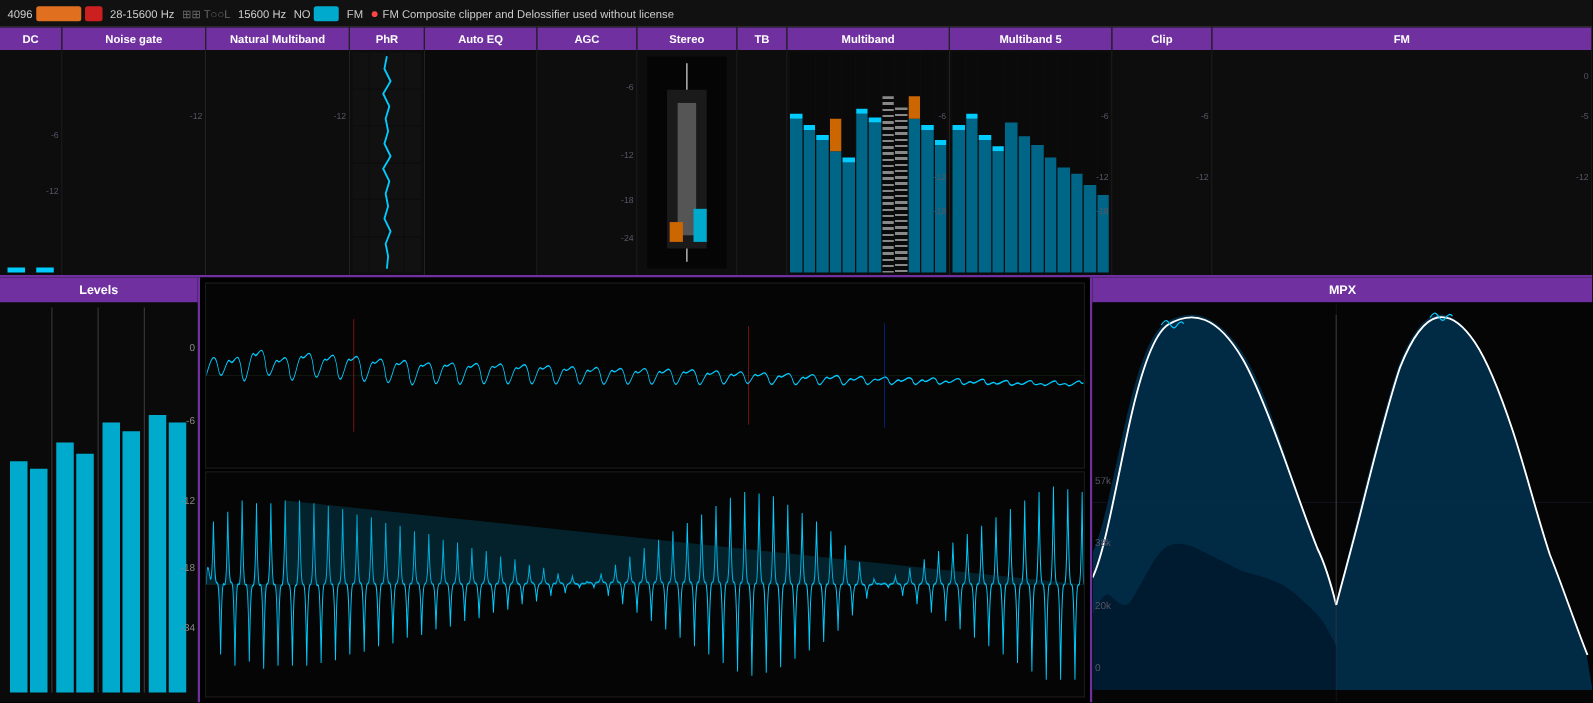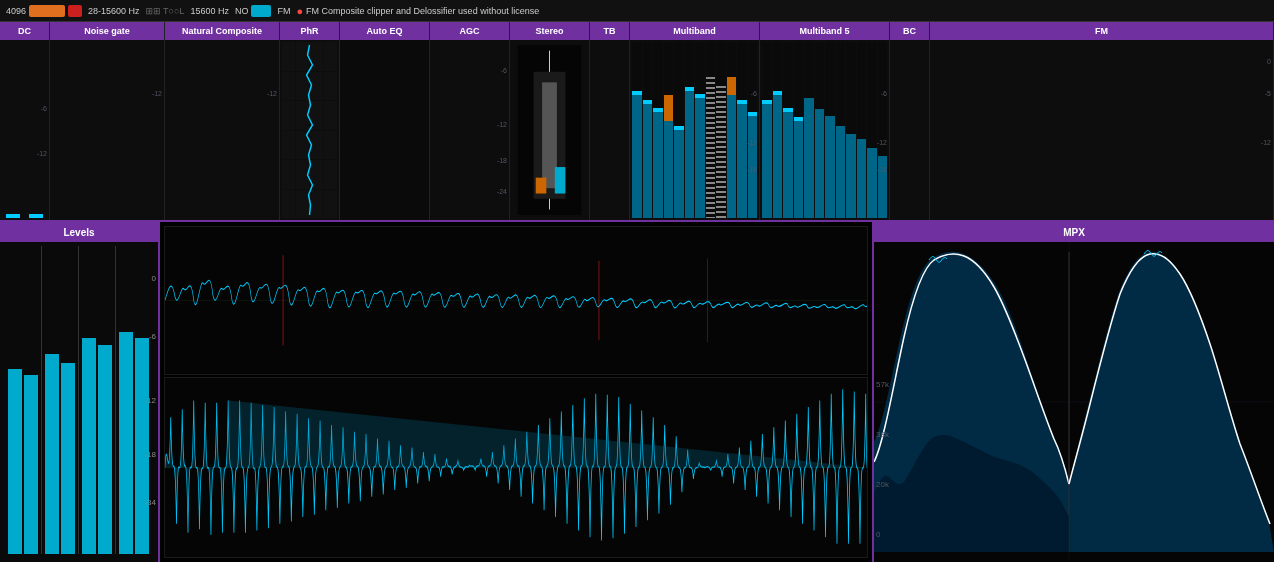--- a/index.html
+++ b/index.html
@@ -277,21 +277,21 @@
         <div style="display:flex;flex-direction:column;gap:1px;flex:1;justify-content:flex-end;">
           <div style="height:25%;background:#006688;width:100%;"></div>
         </div>
       </div>
       <div style="position:absolute;right:2px;top:28%;font-size:7px;color:#556;">-12</div>
     </div>
   </div>
 
   <div class="module natural-dynamics-module" style="width:115px">
     <div class="module-header">
-        <span>Natural Composite</span>
+        <span>Natural Multiband</span>
       </div>
     <div class="module-body">
       <div style="display:flex;gap:1px;padding:2px 3px;height:100%;align-items:flex-end;">
         <div style="flex:1;justify-content:flex-end;display:flex;flex-direction:column;">
             <div style="height:55%;background:#00aacc;"></div>
           </div>
         <div style="flex:1;justify-content:flex-end;display:flex;flex-direction:column;">
             <div style="height:60%;background:#00aacc;"></div>
           </div>
         <div style="flex:1;justify-content:flex-end;display:flex;flex-direction:column;">
@@ -573,36 +573,46 @@
             <div style="position:absolute;bottom:0;left:0;right:0;height:35%;background:#006688;"></div>
           </div>
       </div>
       <div style="position:absolute;right:2px;top:28%;font-size:7px;color:#556;">-6</div>
       <div style="position:absolute;right:2px;top:55%;font-size:7px;color:#556;">-12</div>
       <div style="position:absolute;right:2px;top:70%;font-size:7px;color:#556;">-18</div>
     </div>
   </div>
 
 
-  <div class="module bc-module" style="width:40px">
-    <div class="module-header">
-        <span>BC</span>
+
+  <div class="module clip-module" style="width:80px">
+    <div class="module-header">
+        <span>Clip</span>
       </div>
     <div class="module-body">
       <div style="display:flex;gap:1px;padding:2px;height:100%;align-items:flex-end;">
-        <div style="flex:1;display:flex;flex-direction:column;justify-content:flex-end;">
-          <div style="background:#00aacc;height:65%;"></div>
-        </div>
-        <div style="flex:1;display:flex;flex-direction:column;justify-content:flex-end;">
-          <div style="background:#00aacc;height:60%;"></div>
-        </div>
-      </div>
-    </div>
-  </div>
-
+
+        <div style="flex:1;display:flex;flex-direction:column;justify-content:flex-end;gap:1px;">
+          <div style="background:#cc6600;height:70%;"></div>
+        </div>
+        <div style="flex:1;display:flex;flex-direction:column;justify-content:flex-end;gap:1px;">
+          <div style="background:#cc6600;height:65%;"></div>
+        </div>
+
+        <div style="flex:1;display:flex;flex-direction:column;justify-content:flex-end;gap:1px;">
+          <div style="background:#00aacc;height:75%;"></div>
+        </div>
+        <div style="flex:1;display:flex;flex-direction:column;justify-content:flex-end;gap:1px;">
+          <div style="background:#00aacc;height:78%;"></div>
+        </div>
+      </div>
+      <div style="position:absolute;right:2px;top:28%;font-size:7px;color:#556;">-6</div>
+      <div style="position:absolute;right:2px;top:55%;font-size:7px;color:#556;">-12</div>
+    </div>
+  </div>
 
   <div class="module fm-module" style="flex:1">
     <div class="module-header">
         <span>FM</span>
       </div>
     <div class="module-body">
       <div style="display:flex;gap:1px;padding:2px;height:100%;align-items:flex-end;">
 
         <div style="flex:1;display:flex;flex-direction:column;justify-content:flex-end;gap:1px;">
           <div style="background:#aaaa00;height:20%;"></div>

